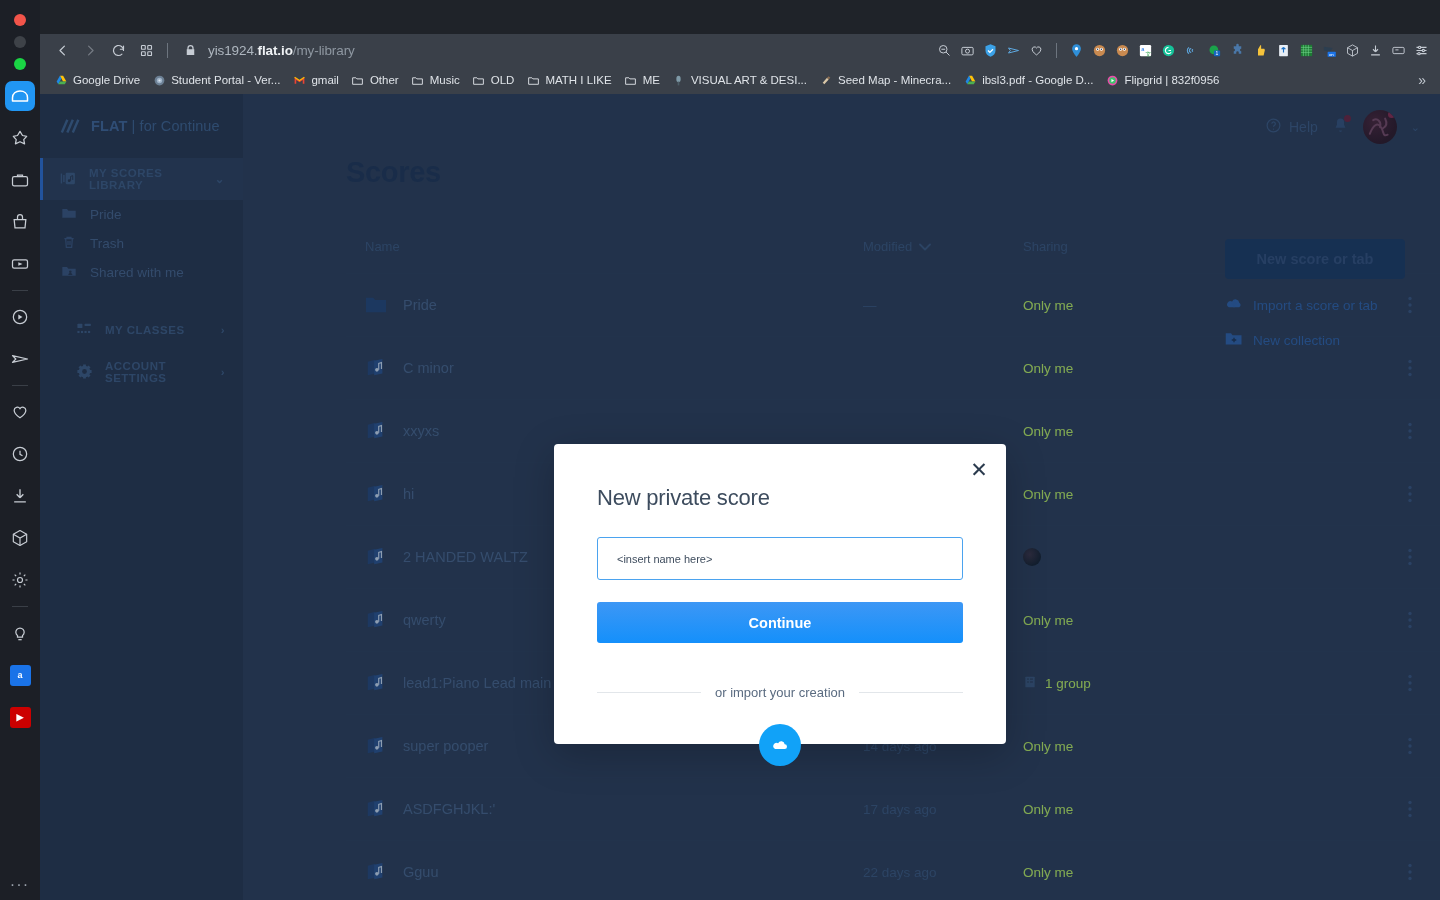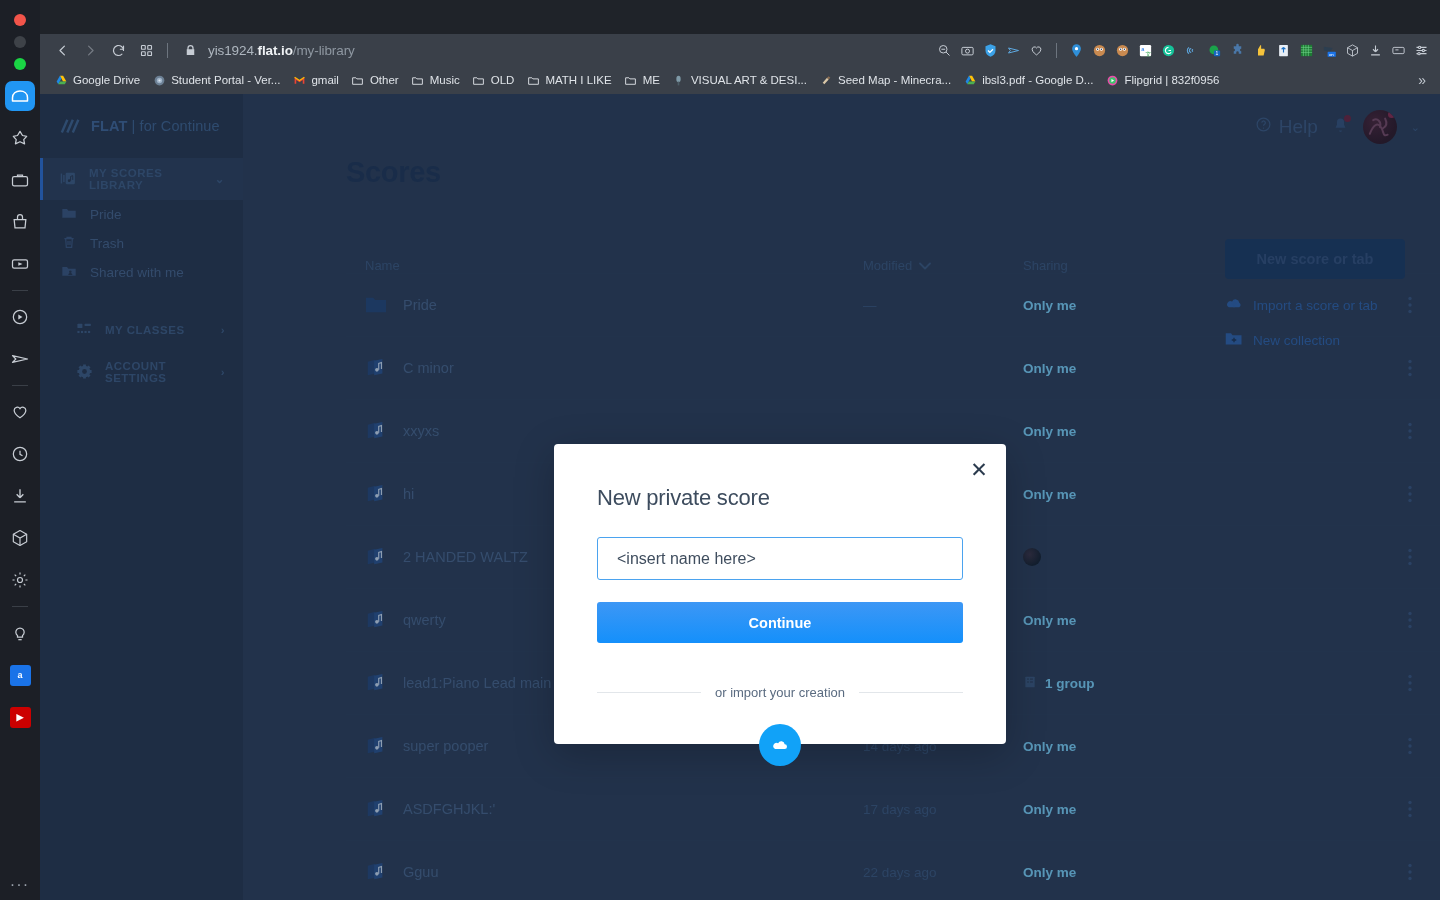--- a/index.html
+++ b/index.html
@@ -126,49 +126,49 @@
     height:29px; padding-left:21px; color:#46638c; font-size:13.5px;
   }
   .side-item svg { width:16px; height:16px; }
   .side-gap { height: 22px; }
 
   #main { position:absolute; left:203px; top:0; right:0; height:806px; }
   #app-header {
     position:absolute; right:20px; top:16px;
     display:flex; align-items:center; gap:14px;
   }
-  #help-btn { display:flex; align-items:center; gap:7px; color:#3d5a84; font-size:19px; }
+  #help-btn { display:flex; align-items:center; gap:7px; color:#3d5a84; font-size:14px; }
   #help-btn svg { width:17px; height:17px; }
   #bell { position:relative; color:#36537d; }
   #bell svg { width:17px; height:19px; }
   .reddot { position:absolute; width:7px; height:7px; border-radius:50%; background:#6e2440; top:-1px; right:-2px; }
   #avatar { width:34px; height:34px; border-radius:50%; background: radial-gradient(circle at 35% 35%, #4a2338, #2e1726 70%); position:relative; overflow:hidden;}
   #avatar .scribble { position:absolute; inset:0; }
   #avatar-chev { color:#3d5a84; font-size:11px; }
 
   #page-title {
     position:absolute; left:103px; top:62px;
     font-size:29px; font-weight:700; color:#1f3557; letter-spacing:-0.3px;
   }
 
   #table { position:absolute; left:103px; top:145px; right:0; }
-  .thead { display:flex; align-items:flex-end; height:34px; color:#3c5880; font-size:13px; }
+  .thead { display:flex; align-items:flex-start; height:34px; color:#3c5880; font-size:13px; }
   .th-name { width:517px; padding-left:19px; }
   .th-mod { width:160px; display:flex; align-items:center; gap:7px;}
   .th-share { flex:1; }
   .trow {
     display:flex; align-items:center; height:63px;
     border-top:1px solid #31456331; color:#4a6governor;
     color:#456displaced;
     color:#49658d;
     font-size:14.5px;
   }
   .trow .c-name { width:517px; display:flex; align-items:center; gap:16px; padding-left:19px;}
   .trow .c-mod { width:160px; font-size:13.5px; color:#3c5880; }
-  .trow .c-share { flex:1; font-size:13.5px; color:#7dd3fc; display:flex; align-items:center; gap:8px;font-weight:bold;}
+  .trow .c-share { flex:1; font-size:13.5px; color:#bef264; display:flex; align-items:center; gap:8px;}
   .trow .c-menu { width:60px; display:flex; justify-content:center; color:#3a5580;}
   .ficon svg { width:22px; height:20px; display:block;}
 
   #right-panel { position:absolute; right:35px; top:145px; width:180px; }
   #new-score-btn {
     width:180px; height:40px; background:#1b3a65; border-radius:4px;
     display:flex; align-items:center; justify-content:center;
     color:#33517e; font-size:14.5px; font-weight:700;
   }
   .rp-action { display:flex; align-items:center; gap:10px; margin-top:17px; color:#2f63ad; font-size:13.5px;}
@@ -186,21 +186,21 @@
     color:#2b3b4e; font-size:21px; font-weight:300; line-height:1;
   }
   #modal-title {
     position:absolute; left:43px; top:41px;
     font-size:22px; color:#3d4c5e; font-weight:400; letter-spacing:-0.2px;
   }
   #name-input {
     position:absolute; left:43px; top:93px; width:366px; height:43px;
     border:1px solid #4ba3ef; border-radius:3px;
     font-family:"Liberation Sans", sans-serif;
-    font-size:16px; color:#3f4d5e; padding-left:19px;
+    font-size:11px; color:#3f4d5e; padding-left:19px;
     outline:none; background:#fff;
   }
   #continue-btn {
     position:absolute; left:43px; top:158px; width:366px; height:41px;
     border:none; border-radius:3px;
     background: linear-gradient(180deg,#3d97f5 0%, #1490fb 100%);
     color:#fff; font-size:14.5px; font-weight:700;
     font-family:"Liberation Sans", sans-serif;
   }
   #or-row {

